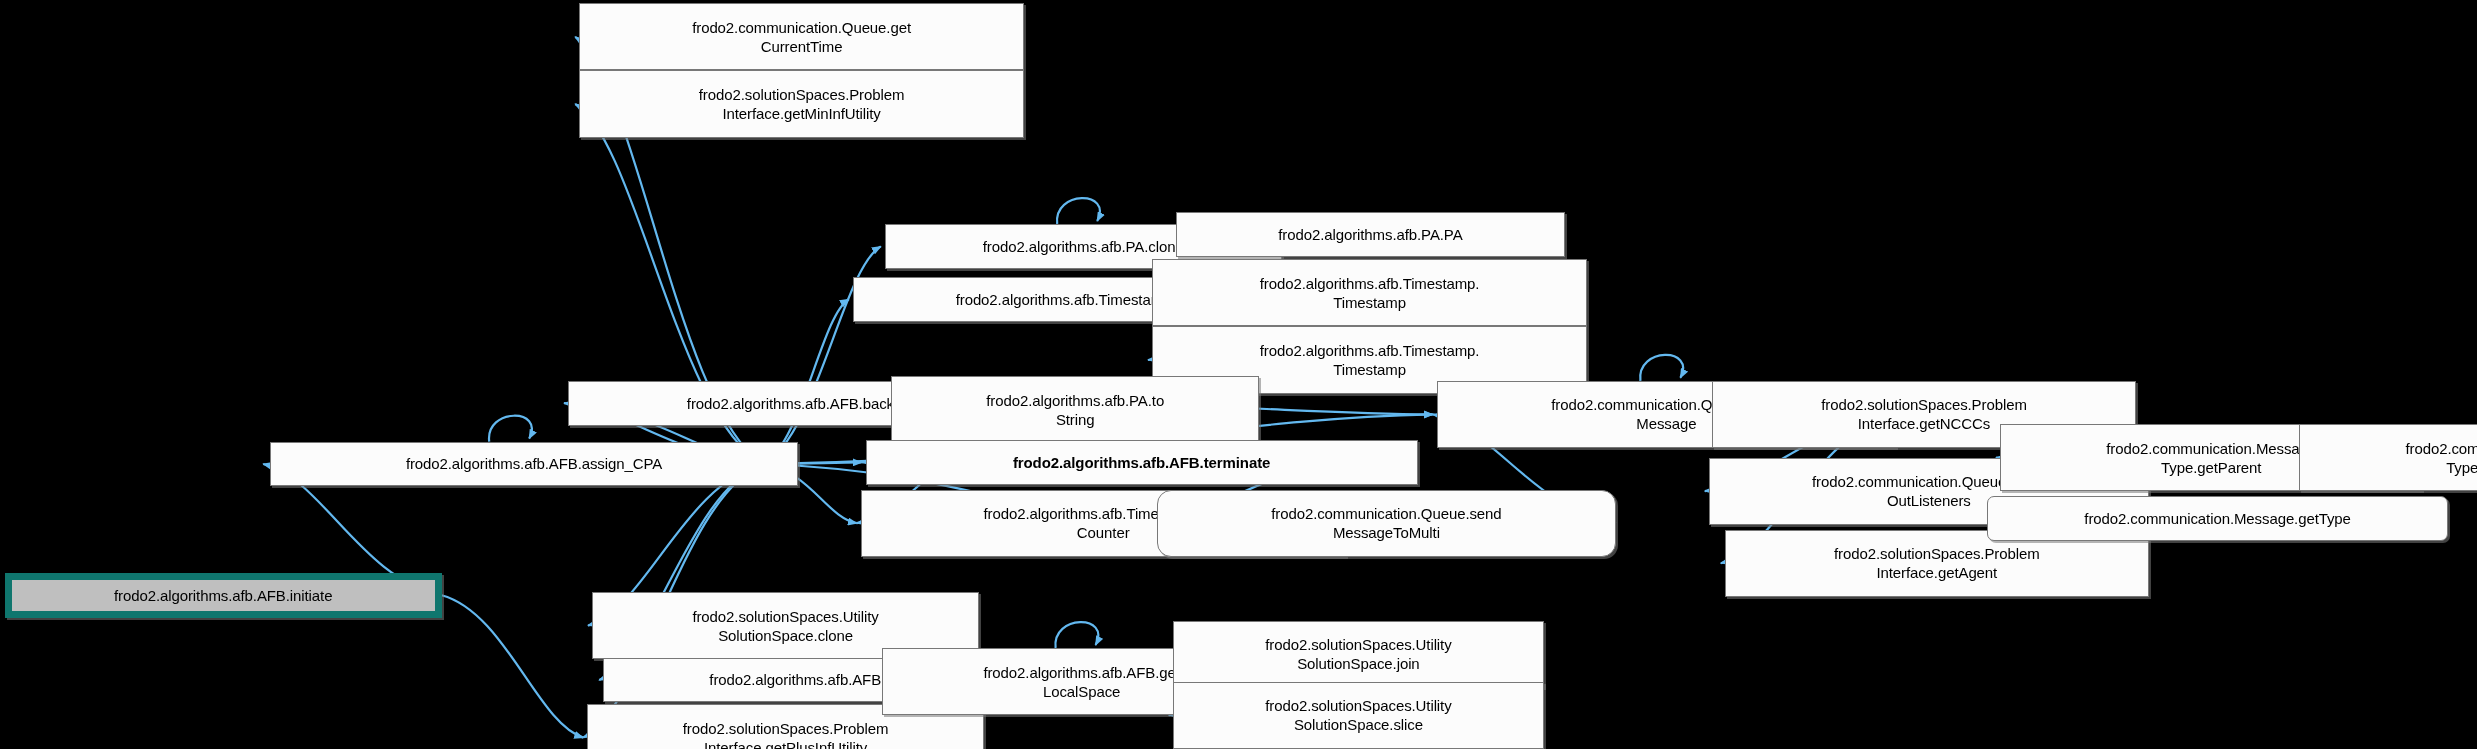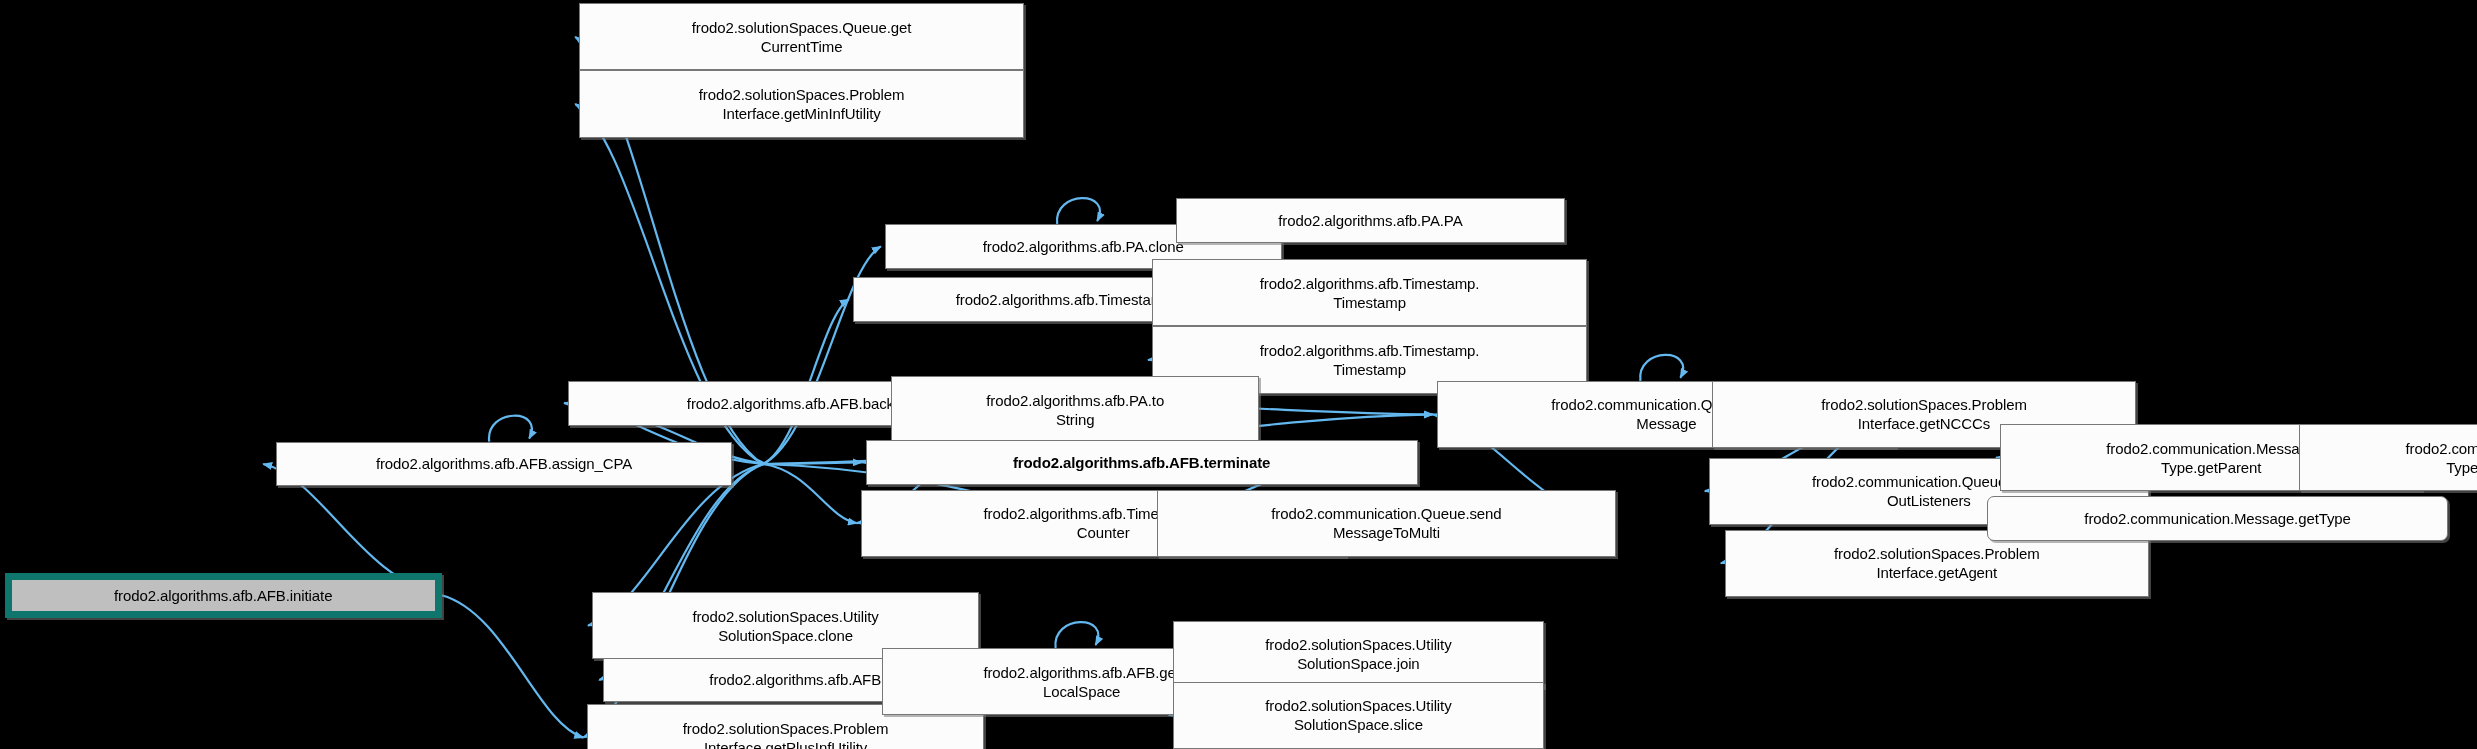--- a/index.html
+++ b/index.html
@@ -90,41 +90,41 @@
         <path d="M2148.8,491.20000000000005 C2066,494.46400000000006 2037.02,515.68 1983.2,518.4"></path>
         <path d="M2422.4,457.6 C2358.8,457.6 2336.5400000000004,457.6 2295.2000000000003,457.6"></path>
         <path d="M974.4000000000001,680 C926,680.192 909.0600000000001,681.44 877.6,681.6"></path>
         <path d="M1281.6,681.6 C1225.1999999999998,678.336 1205.4599999999998,657.1200000000001 1168.8,654.4000000000001"></path>
         <path d="M1281.6,681.6 C1225.1999999999998,685.6320000000001 1205.4599999999998,711.84 1168.8,715.2"></path>
         <path d="M1055.6,648 C1051.6,614 1111.6,614 1095.6,645"></path>
       </g>
   </svg>
   <div id="node-layer">
       <div class="node root" style="left: 4.8px; top: 572.8px; width: 436.8px; height: 44.8px;">frodo2.algorithms.afb.AFB.initiate</div>
-      <div class="node" style="left: 276px; top: 441.6px; width: 456px; height: 44.8px;">frodo2.algorithms.afb.AFB.assign_CPA</div>
-      <div class="node" style="left: 579.2px; top: 3.2px; width: 444.8px; height: 67.2px;">frodo2.solutionSpaces.Queue.get
+      <div class="node" style="left: 270px; top: 441.6px; width: 528px; height: 44.8px;">frodo2.algorithms.afb.AFB.assign_CPA</div>
+      <div class="node" style="left: 579.2px; top: 3.2px; width: 444.8px; height: 67.2px;">frodo2.communication.Queue.get
 CurrentTime</div>
       <div class="node" style="left: 579.2px; top: 70.4px; width: 444.8px; height: 67.2px;">frodo2.solutionSpaces.Problem
 Interface.getMinInfUtility</div>
       <div class="node" style="left: 884.8px; top: 224px; width: 396.8px; height: 44.8px;">frodo2.algorithms.afb.PA.clone</div>
-      <div class="node" style="left: 1176px; top: 198px; width: 388.8px; height: 44.8px;">frodo2.algorithms.afb.PA.PA</div>
+      <div class="node" style="left: 1176px; top: 212px; width: 388.8px; height: 44.8px;">frodo2.algorithms.afb.PA.PA</div>
       <div class="node" style="left: 852.8px; top: 276.8px; width: 460.8px; height: 44.8px;">frodo2.algorithms.afb.Timestamp.clone</div>
       <div class="node" style="left: 1152px; top: 259.2px; width: 435.2px; height: 67.2px;">frodo2.algorithms.afb.Timestamp.
 Timestamp</div>
       <div class="node" style="left: 1152px; top: 326.4px; width: 435.2px; height: 67.2px;">frodo2.algorithms.afb.Timestamp.
 Timestamp</div>
       <div class="node" style="left: 568px; top: 380.8px; width: 476.8px; height: 44.8px;">frodo2.algorithms.afb.AFB.backtrack</div>
       <div class="node" style="left: 891.2px; top: 376px; width: 368px; height: 67.2px;">frodo2.algorithms.afb.PA.to
 String</div>
       <div class="node" style="left: 865.6px; top: 440px; width: 552px; height: 44.8px; font-weight: bold;">frodo2.algorithms.afb.AFB.terminate</div>
       <div class="node" style="left: 860.8px; top: 489.6px; width: 484.8px; height: 67.2px;">frodo2.algorithms.afb.Timestamp.set
 Counter</div>
       <div class="node" style="left: 1436.8px; top: 380.8px; width: 459.2px; height: 67.2px;">frodo2.communication.Queue.send
 Message</div>
-      <div class="node" style="left: 1156.8px; top: 489.6px; width: 459.2px; height: 67.2px;">frodo2.communication.Queue.send
+      <div class="node" style="left: 1156.8px; top: 489.6px; width: 459.2px; height: 67.2px; border-radius: 14px;">frodo2.communication.Queue.send
 MessageToMulti</div>
       <div class="node" style="left: 1712px; top: 380.8px; width: 424px; height: 67.2px;">frodo2.solutionSpaces.Problem
 Interface.getNCCCs</div>
       <div class="node" style="left: 1708.8px; top: 457.6px; width: 440px; height: 67.2px;">frodo2.communication.Queue.notify
 OutListeners</div>
       <div class="node" style="left: 1724.8px; top: 529.6px; width: 424px; height: 67.2px;">frodo2.solutionSpaces.Problem
 Interface.getAgent</div>
       <div class="node" style="left: 2000px; top: 424px; width: 422.4px; height: 67.2px;">frodo2.communication.Message
 Type.getParent</div>
       <div class="node" style="left: 1987.2px; top: 496px; width: 460.8px; height: 44.8px; border-radius: 7px;">frodo2.communication.Message.getType</div>

